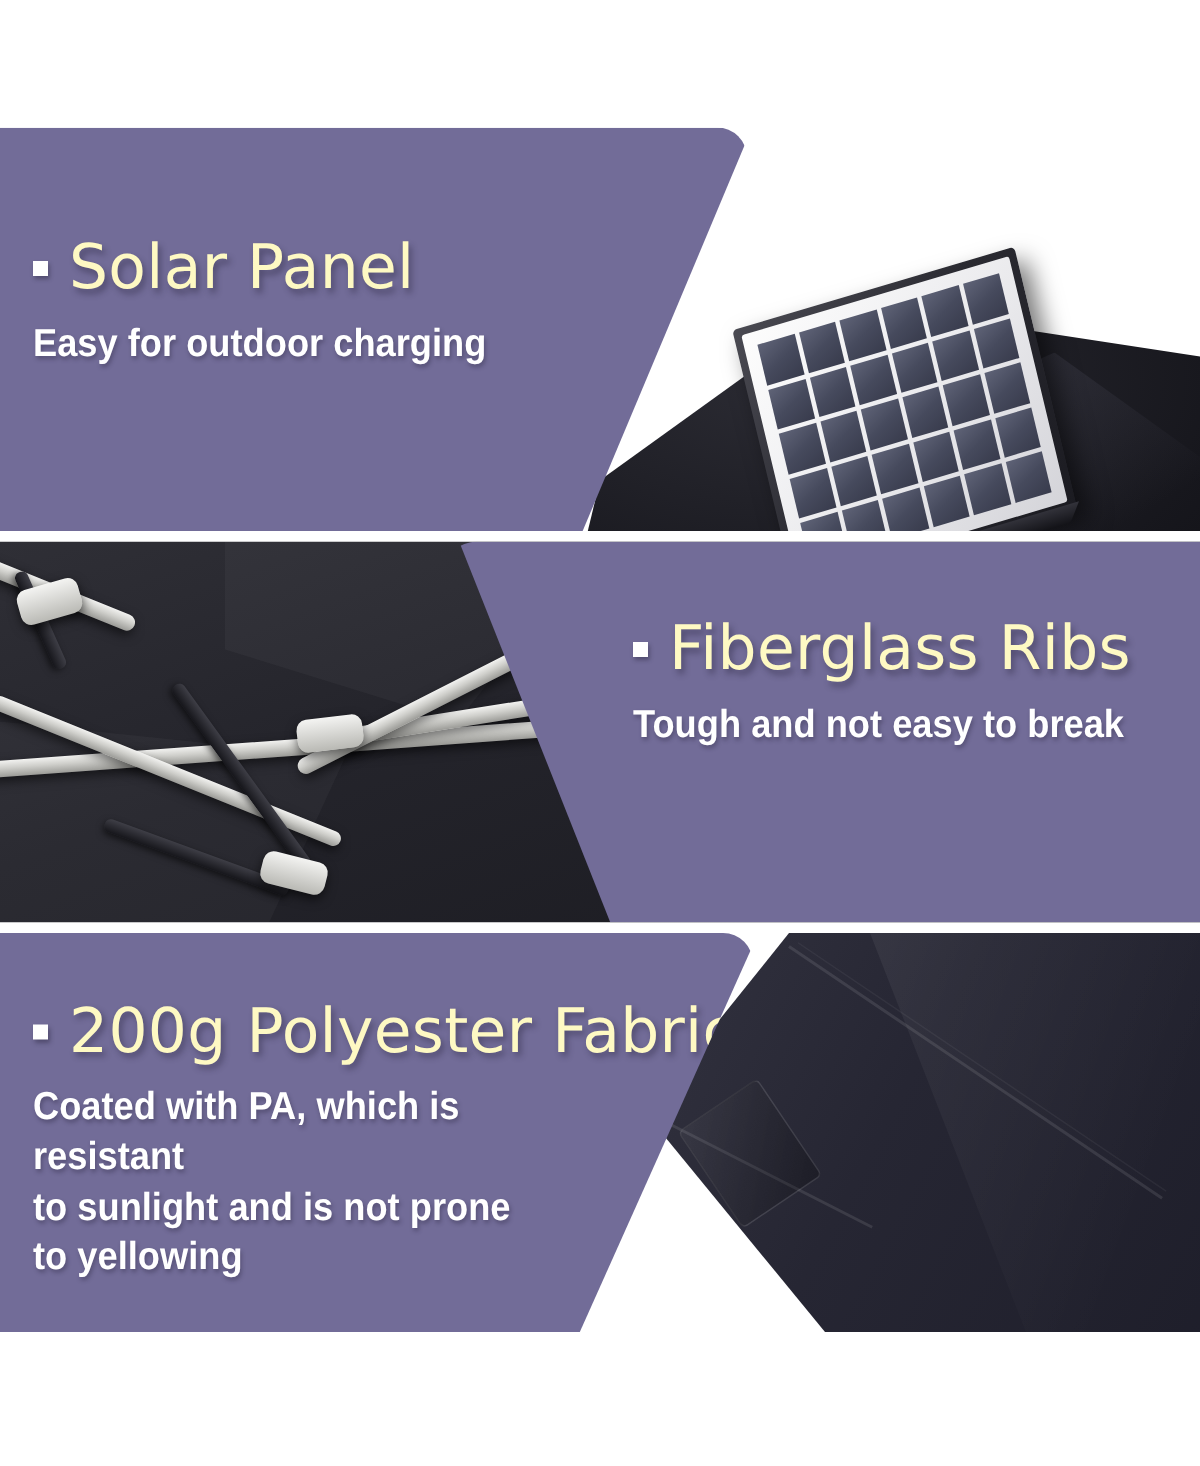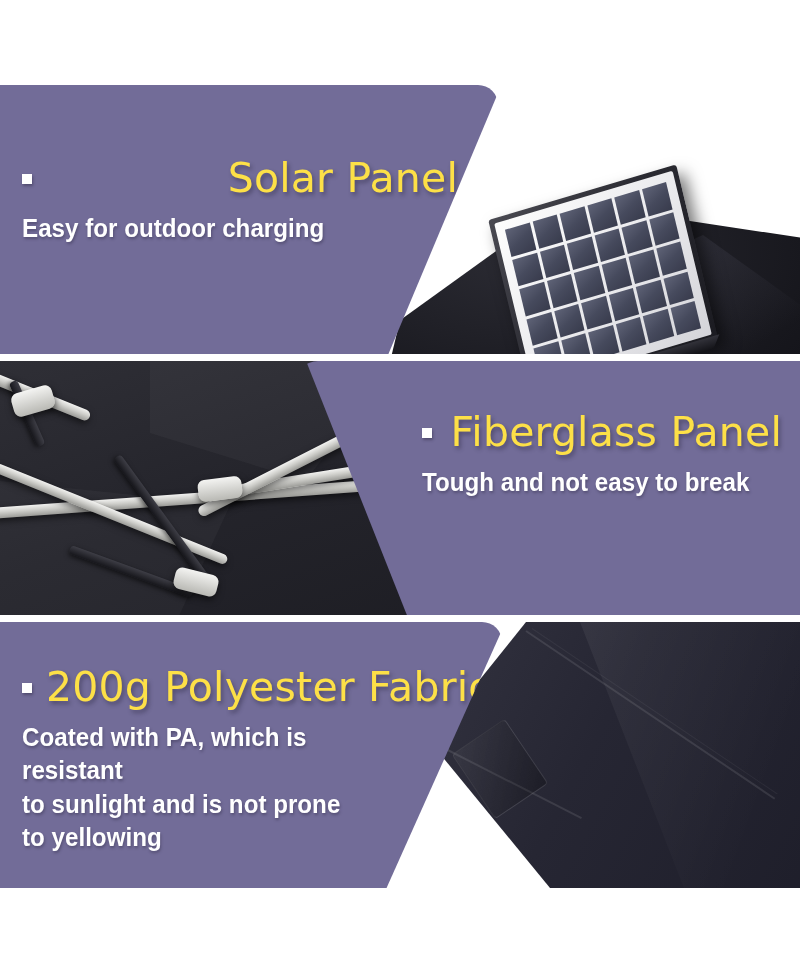--- a/index.html
+++ b/index.html
@@ -47,29 +47,28 @@
   .callout-text {
     position: absolute;
     left: 22px;
     right: 40px;
   }
 
   .feature-title {
     display: flex;
     align-items: center;
     gap: 14px;
-    color: #fde047;
+    color: #fef9c3;
     font-size: 41px;
     font-weight: 400;
     letter-spacing: 0.2px;
     line-height: 1.05;
     white-space: nowrap;
     text-shadow: 2px 3px 4px rgba(40,36,60,0.45);
     font-family: "DejaVu Sans", sans-serif;
-    justify-content: space-between;
   }
   .feature-title .bullet-square {
     display: inline-block;
     width: 10px;
     height: 10px;
     background: #ffffff;
     flex: 0 0 auto;
     box-shadow: 1px 2px 3px rgba(40,36,60,0.45);
   }
   .feature-subtitle {
@@ -348,21 +347,21 @@
       <div class="rib-hub" style="left:198px;top:117px;width:44px;height:22px;
            transform:rotate(-7deg);"></div>
       <div class="rib-hub" style="left:174px;top:210px;width:44px;height:22px;
            transform:rotate(14deg);"></div>
     </div>
 
     <div class="callout" id="callout-fiberglass-ribs">
       <div class="callout-text">
         <div class="feature-title">
           <span class="bullet-square"></span>
-          <span>Fiberglass Panel</span>
+          <span>Fiberglass Ribs</span>
         </div>
         <div class="feature-subtitle">Tough and not easy to break</div>
       </div>
     </div>
   </section>
 
   <section class="feature-section" id="section-polyester-fabric">
 
     <div class="photo-layer">
       <div class="fabric-photo">

